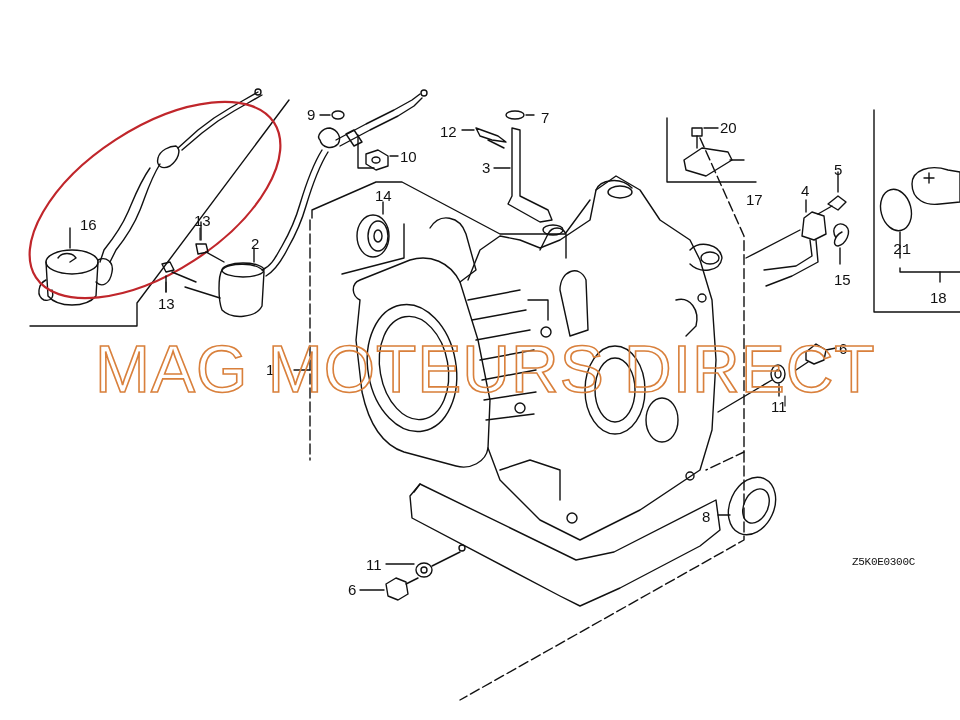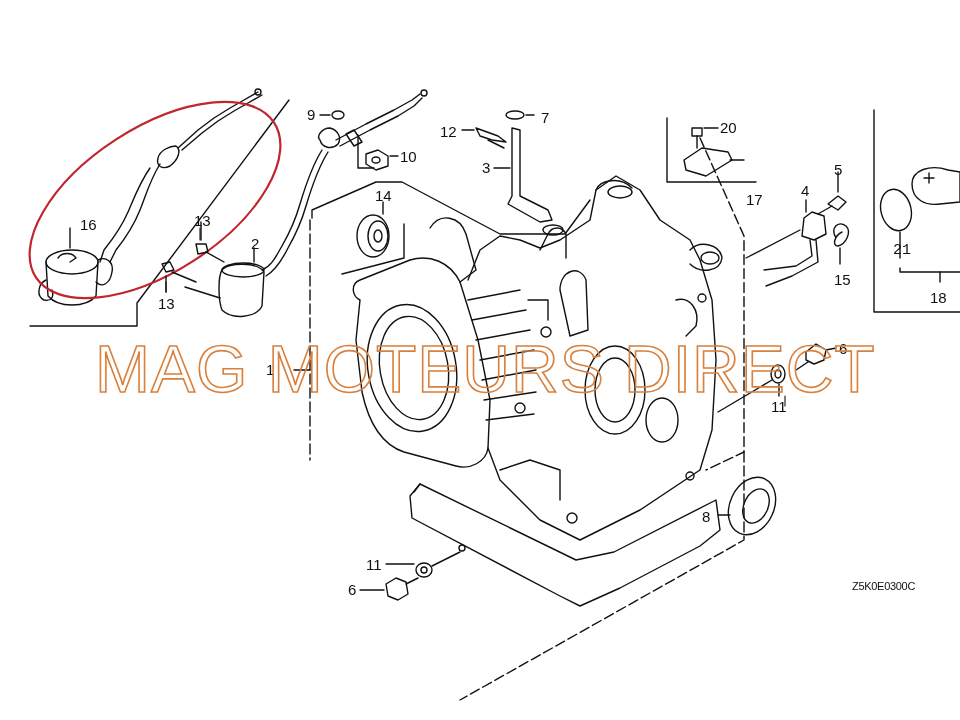--- a/index.html
+++ b/index.html
@@ -206,17 +206,17 @@
   <span class="lbl" style="left:893px;top:243px;font-family:Liberation Mono, monospace;">21</span>
   <span class="lbl" style="left:930px;top:290px;">18</span>
   <span class="lbl" style="left:266px;top:362px;">1</span>
   <span class="lbl" style="left:839px;top:341px;">6</span>
   <span class="lbl" style="left:771px;top:399px;">11</span>
   <span class="lbl" style="left:702px;top:509px;">8</span>
   <span class="lbl" style="left:366px;top:557px;">11</span>
   <span class="lbl" style="left:348px;top:582px;">6</span>
 
   
-  <span class="code" style="left:852px;top:580px;">Z5K0E0300C</span>
+  <span class="code" style="left:852px;top:556px;font-family:Liberation Mono, monospace;">Z5K0E0300C</span>
 
   
   <div class="watermark">MAG MOTEURS DIRECT</div>
 </div>
 
 </body></html>

